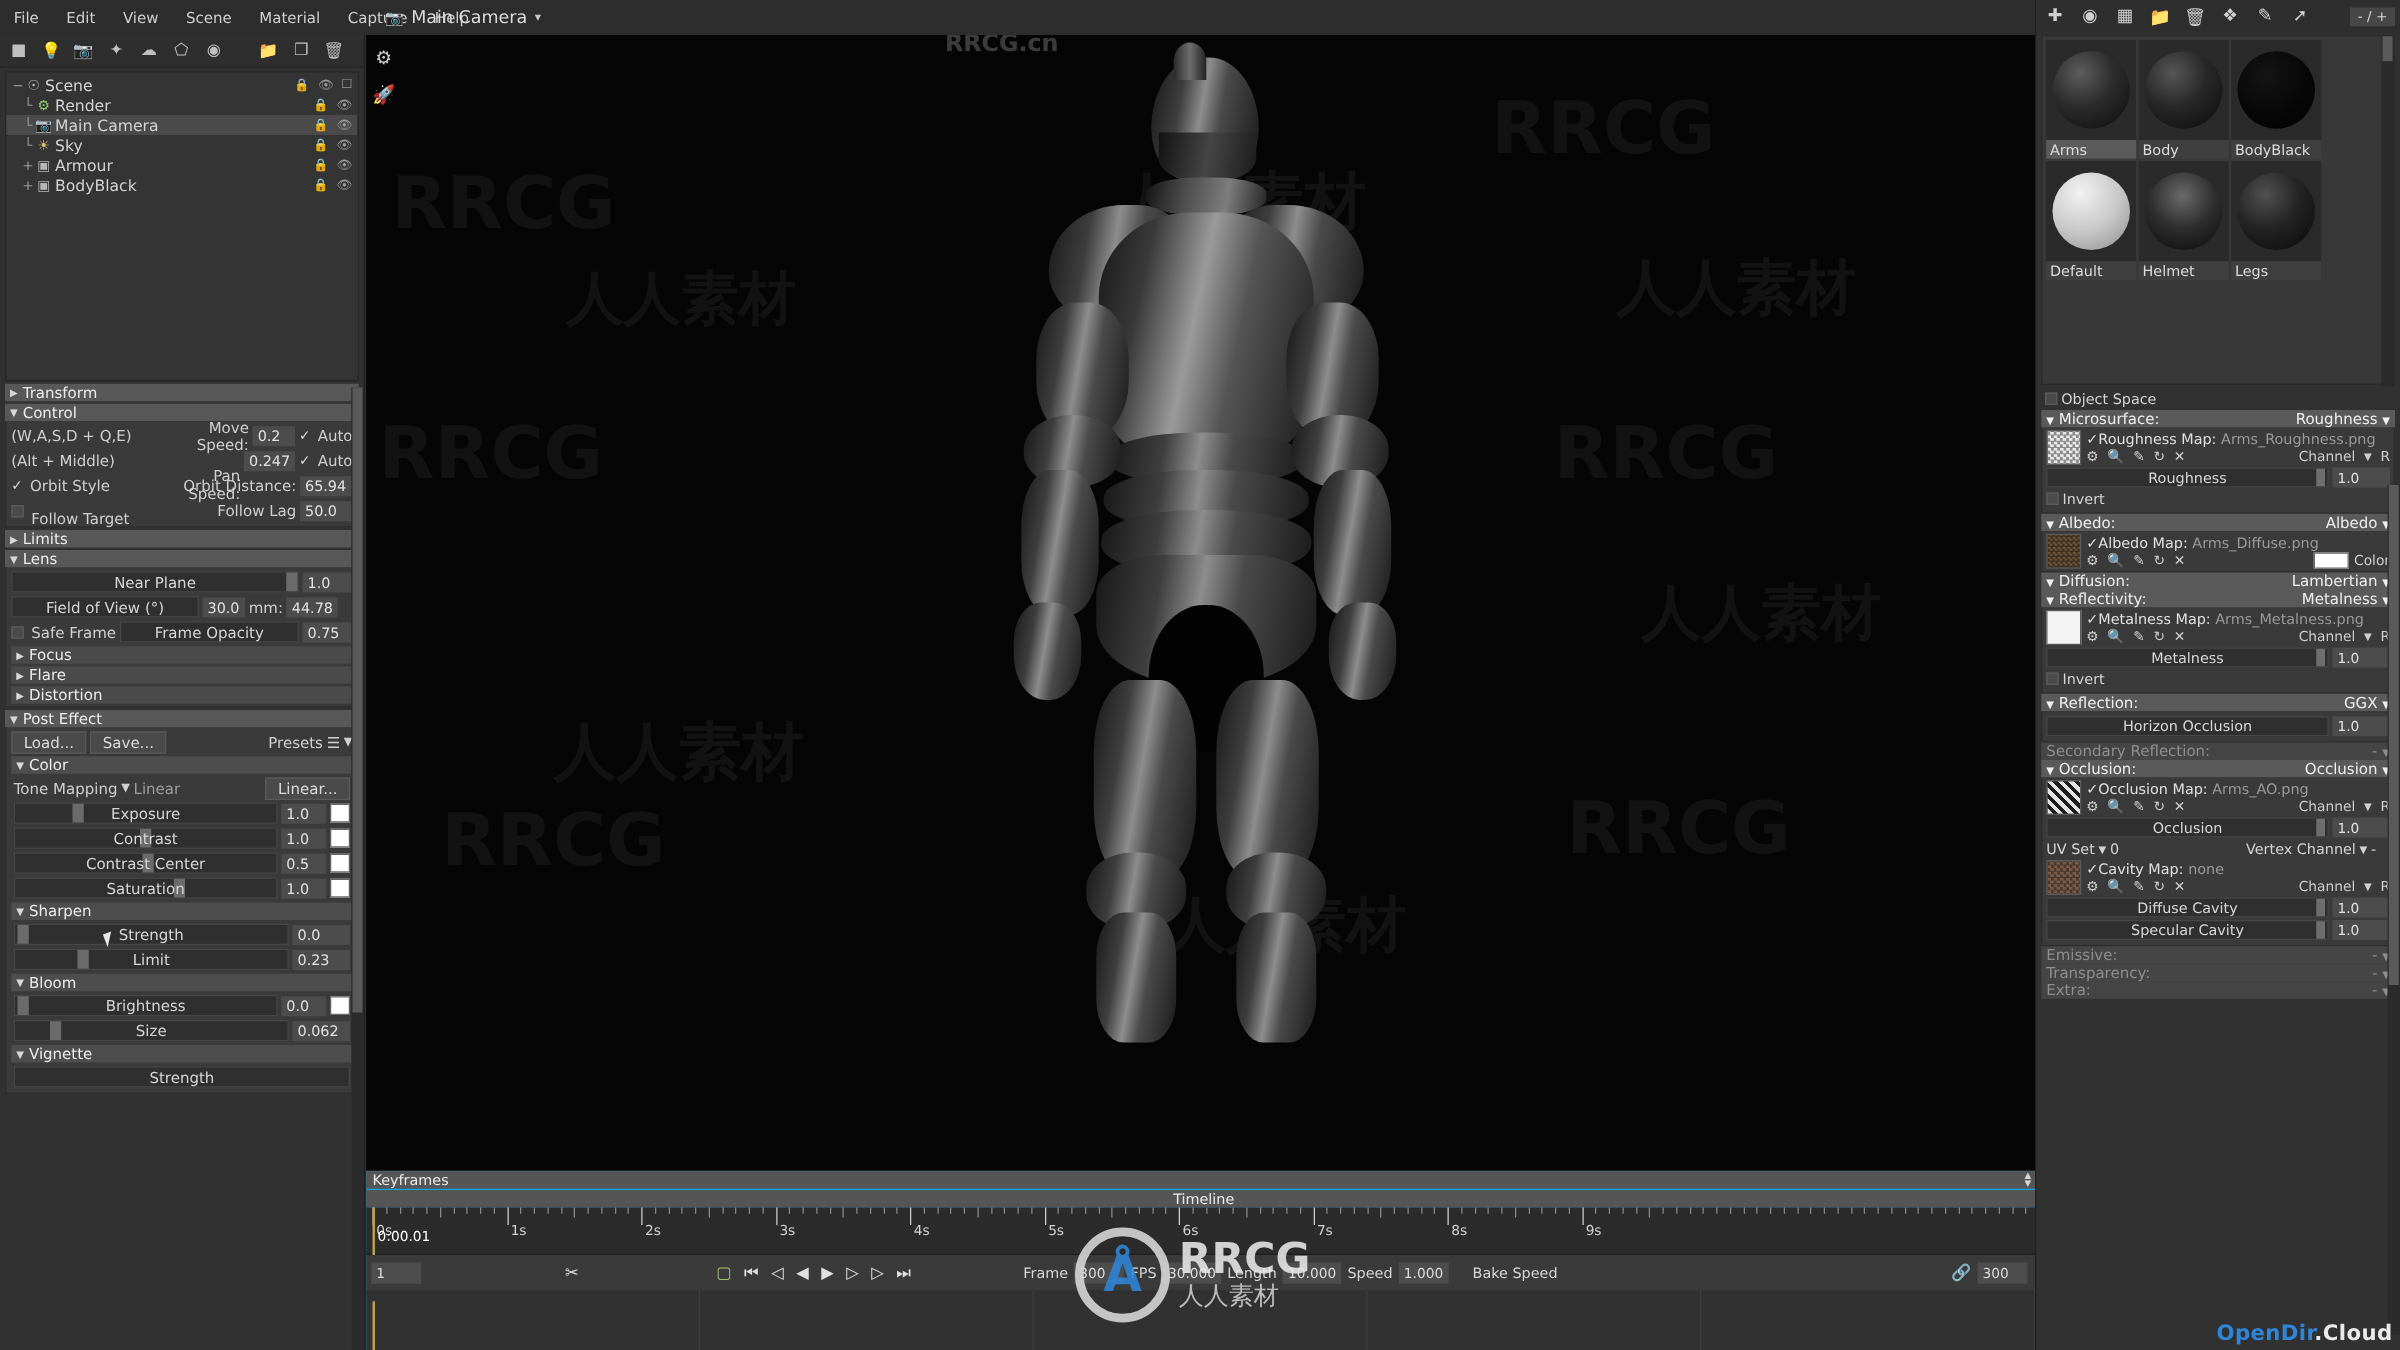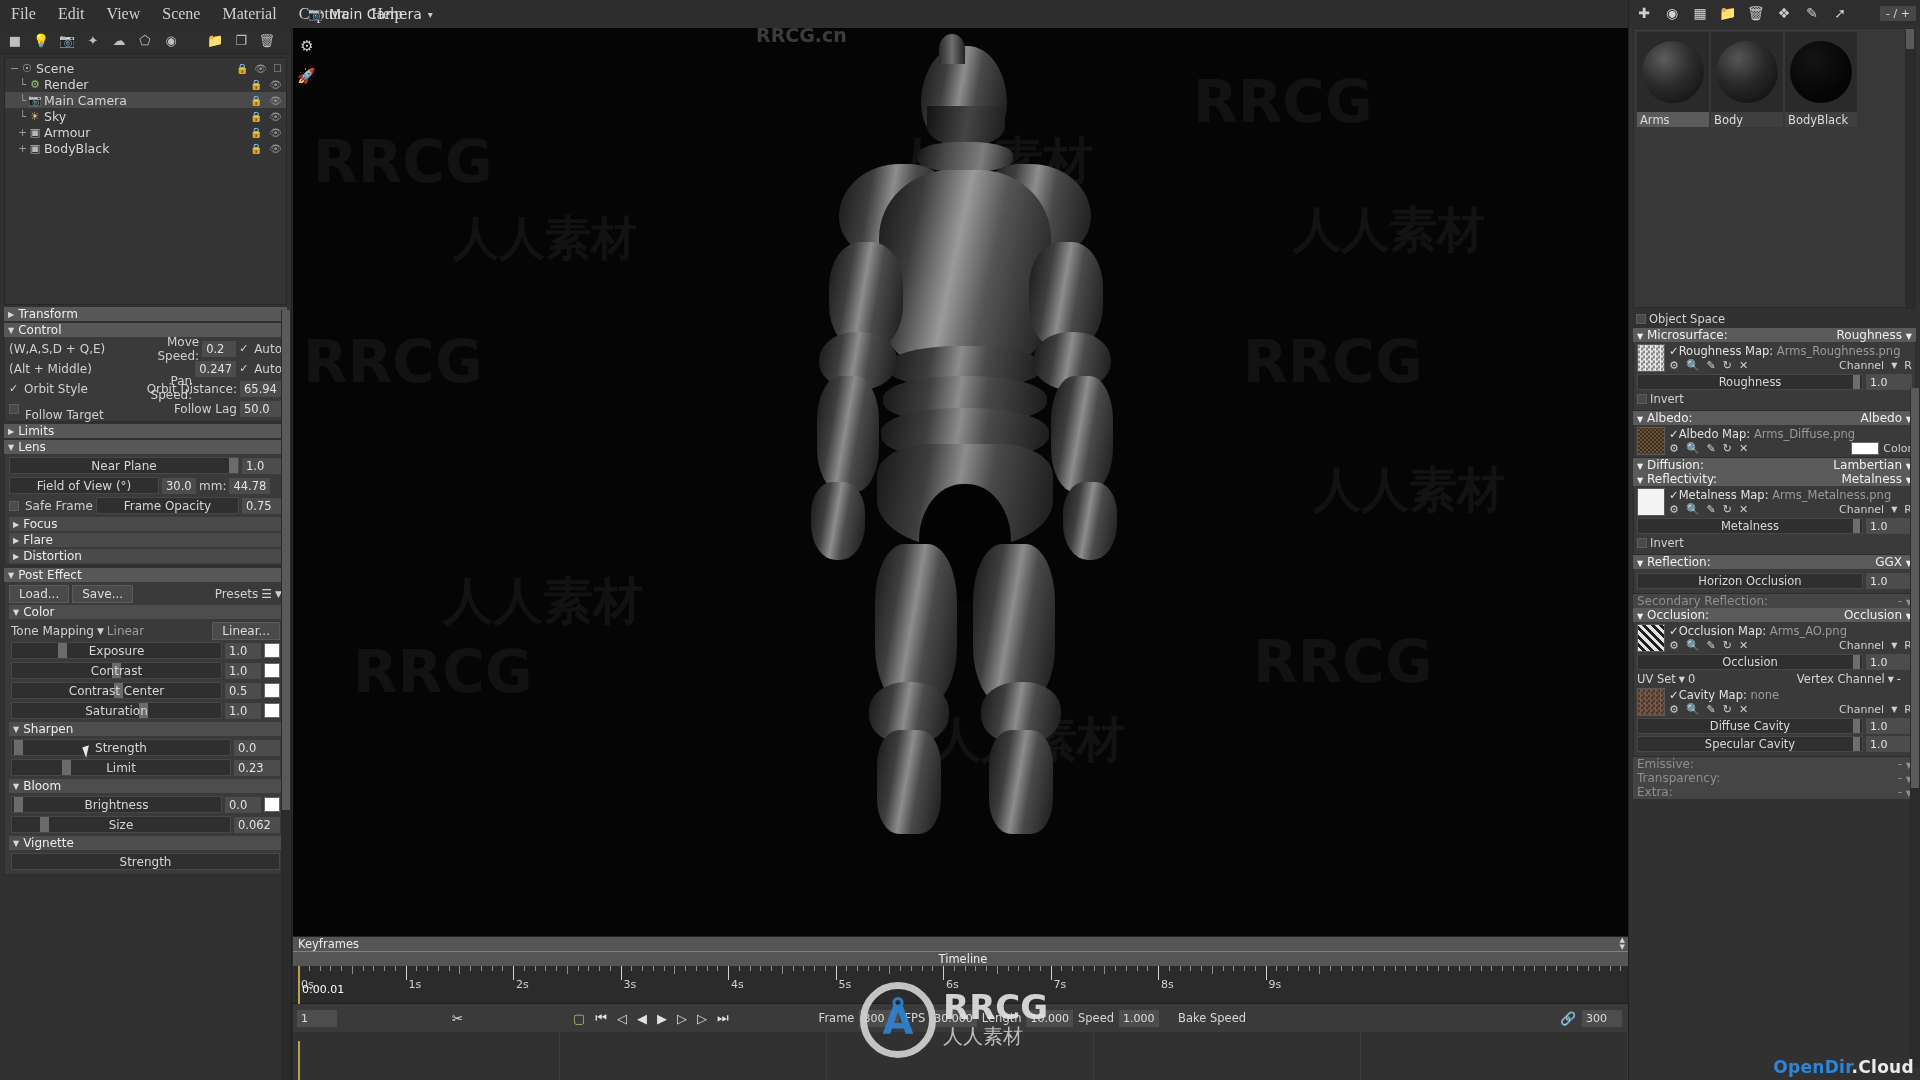--- a/index.html
+++ b/index.html
@@ -3,21 +3,21 @@
 <meta charset="utf-8">
 <style>
   * { box-sizing: border-box; margin:0; padding:0; }
   html,body { width:1920px; height:1080px; overflow:hidden; background:#1d1d1d;
     font-family:"DejaVu Sans", sans-serif; color:#c9c9c9; }
   .app { position:relative; width:1920px; height:1080px; background:#2b2b2b; }
 
   
   .menubar { position:absolute; left:0; top:0; width:1920px; height:28px;
     background:#2d2d2d; display:flex; align-items:center; }
-  .menubar .mi { font-size:16px; color:#cfcfcf; padding:0 11px; line-height:28px; cursor:default;font-family:Liberation Serif, serif; }
+  .menubar .mi { font-size:12px; color:#cfcfcf; padding:0 11px; line-height:28px; cursor:default; }
 
   .titlewrap { position:absolute; left:308px; top:0; height:28px; display:flex; align-items:center; gap:6px; z-index:6;}
   .titlewrap .ttxt { font-size:14px; color:#dcdcdc; }
 
   
   .leftpanel { position:absolute; left:0; top:28px; width:292px; height:1052px; background:#313131;
     border-right:1px solid #202020; }
   .ltoolbar { height:26px; background:#2e2e2e; display:flex; align-items:center; padding-left:4px; gap:4px;
     border-bottom:1px solid #272727;}
   .ltoolbar .tb { width:22px; height:22px; display:flex; align-items:center; justify-content:center;
@@ -756,20 +756,40 @@
           </div>
           <div class="mname">Body</div>
         </div>
         <div class="mcell">
           <div class="msphere">
             <div class="ball" style="background:radial-gradient(circle at 38% 30%,#141414,#060606 60%,#010101 100%);"></div>
           </div>
           <div class="mname">BodyBlack</div>
         </div>
       </div>
+      <div class="mrow">
+        <div class="mcell">
+          <div class="msphere">
+            <div class="ball" style="background:radial-gradient(circle at 36% 26%,#f2f2f2,#c9c9c9 50%,#8d8d8d 100%);"></div>
+          </div>
+          <div class="mname">Default</div>
+        </div>
+        <div class="mcell">
+          <div class="msphere">
+            <div class="ball" style="background:radial-gradient(circle at 48% 30%,#6a6a6a,#2e2e2e 48%,#0a0a0a 100%);"></div>
+          </div>
+          <div class="mname">Helmet</div>
+        </div>
+        <div class="mcell">
+          <div class="msphere">
+            <div class="ball" style="background:radial-gradient(circle at 36% 28%,#515151,#242424 45%,#080808 100%);"></div>
+          </div>
+          <div class="mname">Legs</div>
+        </div>
+      </div>
       <div class="scrollbar" style="right:0;top:0;height:280px;">
         <div class="thumb" style="top:0;height:20px;"></div>
       </div>
     </div>
 
     <div class="rsec" style="margin-top:4px;">
       <div class="rrow" style="padding-left:3px;">
         <span class="chk"></span>
         <span>Object Space</span>
       </div>

